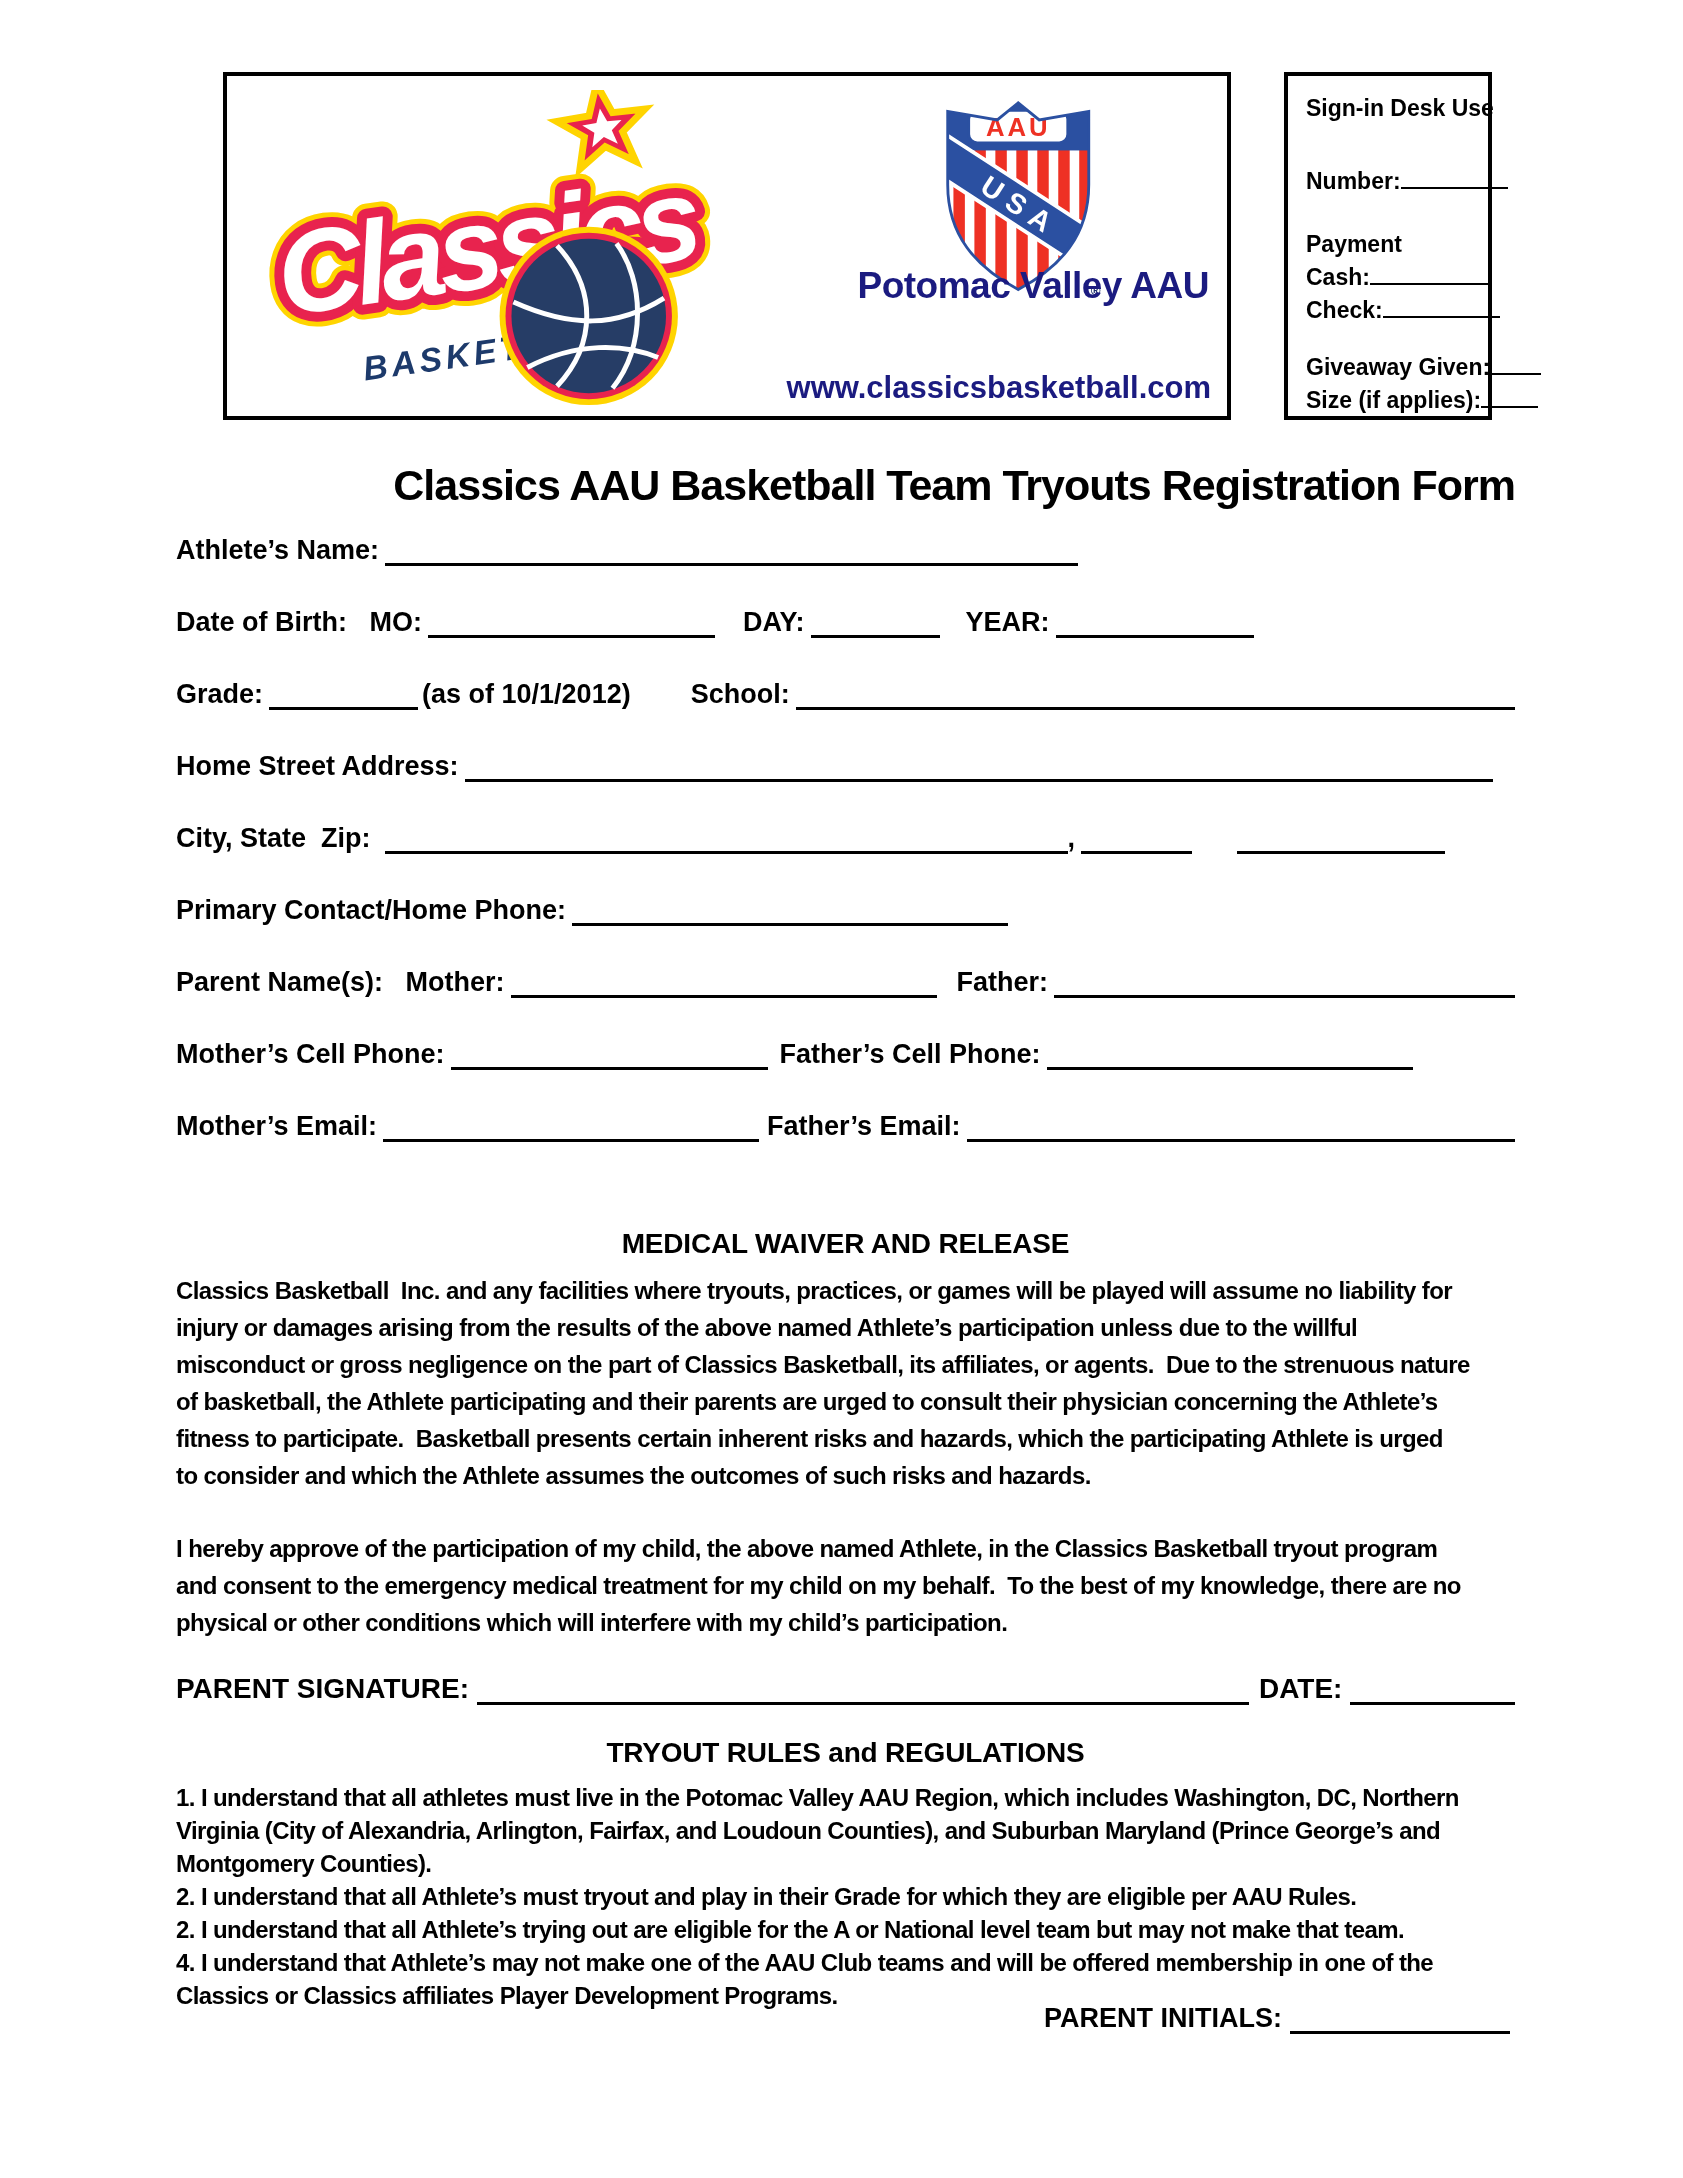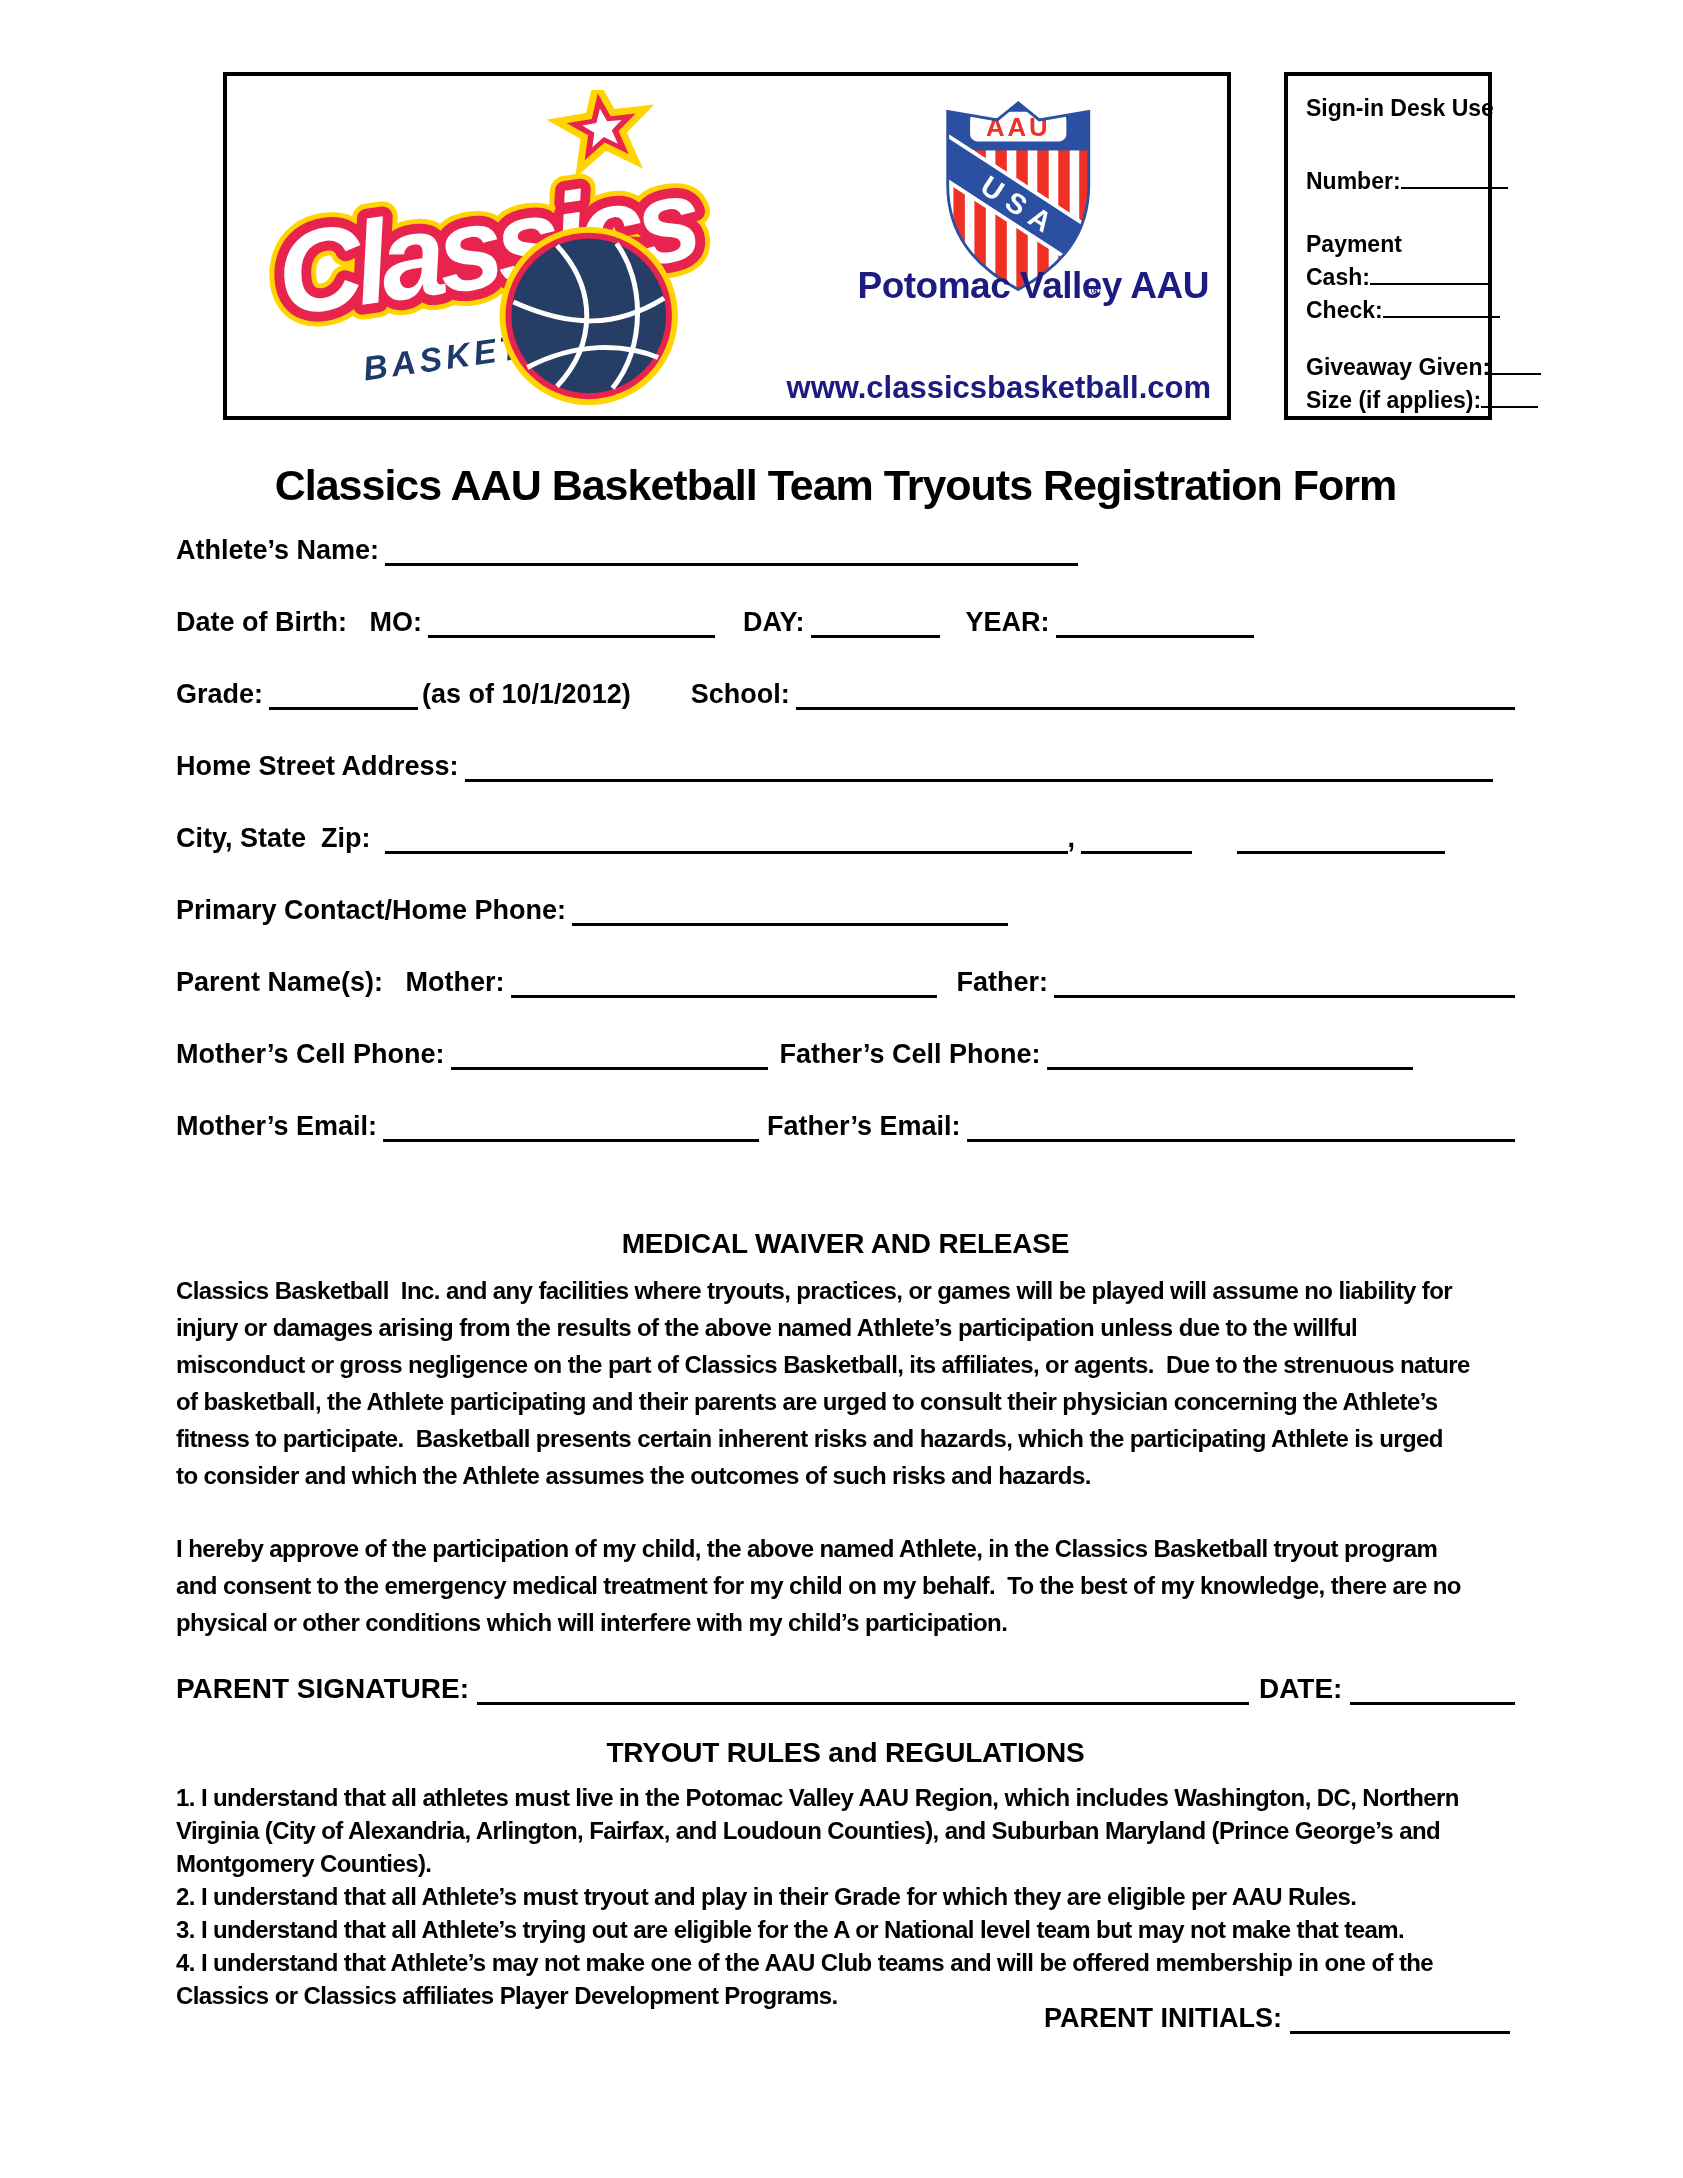--- a/index.html
+++ b/index.html
@@ -20,21 +20,21 @@
   .sl-give{width:51px}.sl-size{width:57px}
   .mb26{margin-bottom:40px}.mb30{margin-bottom:30px}.mb24{margin-bottom:24px}
 
   .classics-svg{position:absolute;left:12px;top:14px;width:535px;height:331px;}
   .aau-svg{position:absolute;left:715px;top:18px;width:162px;height:212px;}
   .affiliation{position:absolute;right:18px;top:186px;text-align:right;
     color:#1b1b80;font-size:37px;line-height:47px;letter-spacing:-0.5px;}
   .website{position:absolute;right:16px;bottom:10px;color:#1b1b80;font-size:31px;}
 
   
-  .page-title{position:absolute;left:166px;top:461px;width:1339px;text-align:center;
+  .page-title{position:absolute;left:176px;top:461px;width:1339px;text-align:right;
     font-size:43px;letter-spacing:-1px;white-space:nowrap;}
 
   
   .form{position:absolute;left:176px;top:532px;width:1339px;font-size:27px;}
   .frow{display:flex;align-items:flex-end;height:34px;margin-bottom:38px;white-space:pre;}
   .lb{margin-right:6px;}
   .fl{border-bottom:3px solid #000;height:26px;display:inline-block;}
   .w-athlete{width:693px}
   .w-mo{width:287px}.w-day{width:129px}.w-year{width:198px}
   .w-grade{width:149px}.w-school{flex:1}
@@ -232,21 +232,21 @@
   <span class="date-line"></span>
 </div>
 
 <div class="rules">
   <div class="sec-heading">TRYOUT RULES and REGULATIONS</div>
   <div class="ptext">
     <div>1. I understand that all athletes must live in the Potomac Valley AAU Region, which includes Washington, DC, Northern</div>
     <div>Virginia (City of Alexandria, Arlington, Fairfax, and Loudoun Counties), and Suburban Maryland (Prince George’s and</div>
     <div>Montgomery Counties).</div>
     <div>2. I understand that all Athlete’s must tryout and play in their Grade for which they are eligible per AAU Rules.</div>
-    <div>3. I understand that all Athlete’s trying out are eligible for the A or National level team but may not make that team.</div>
+    <div>2. I understand that all Athlete’s trying out are eligible for the A or National level team but may not make that team.</div>
     <div>4. I understand that Athlete’s may not make one of the AAU Club teams and will be offered membership in one of the</div>
     <div>Classics or Classics affiliates Player Development Programs.</div>
   </div>
 </div>
 
 <div class="initials-row">
   <span class="initials-spacer"></span>
   <span>PARENT INITIALS:</span>
   <span class="initials-line"></span>
 </div>

